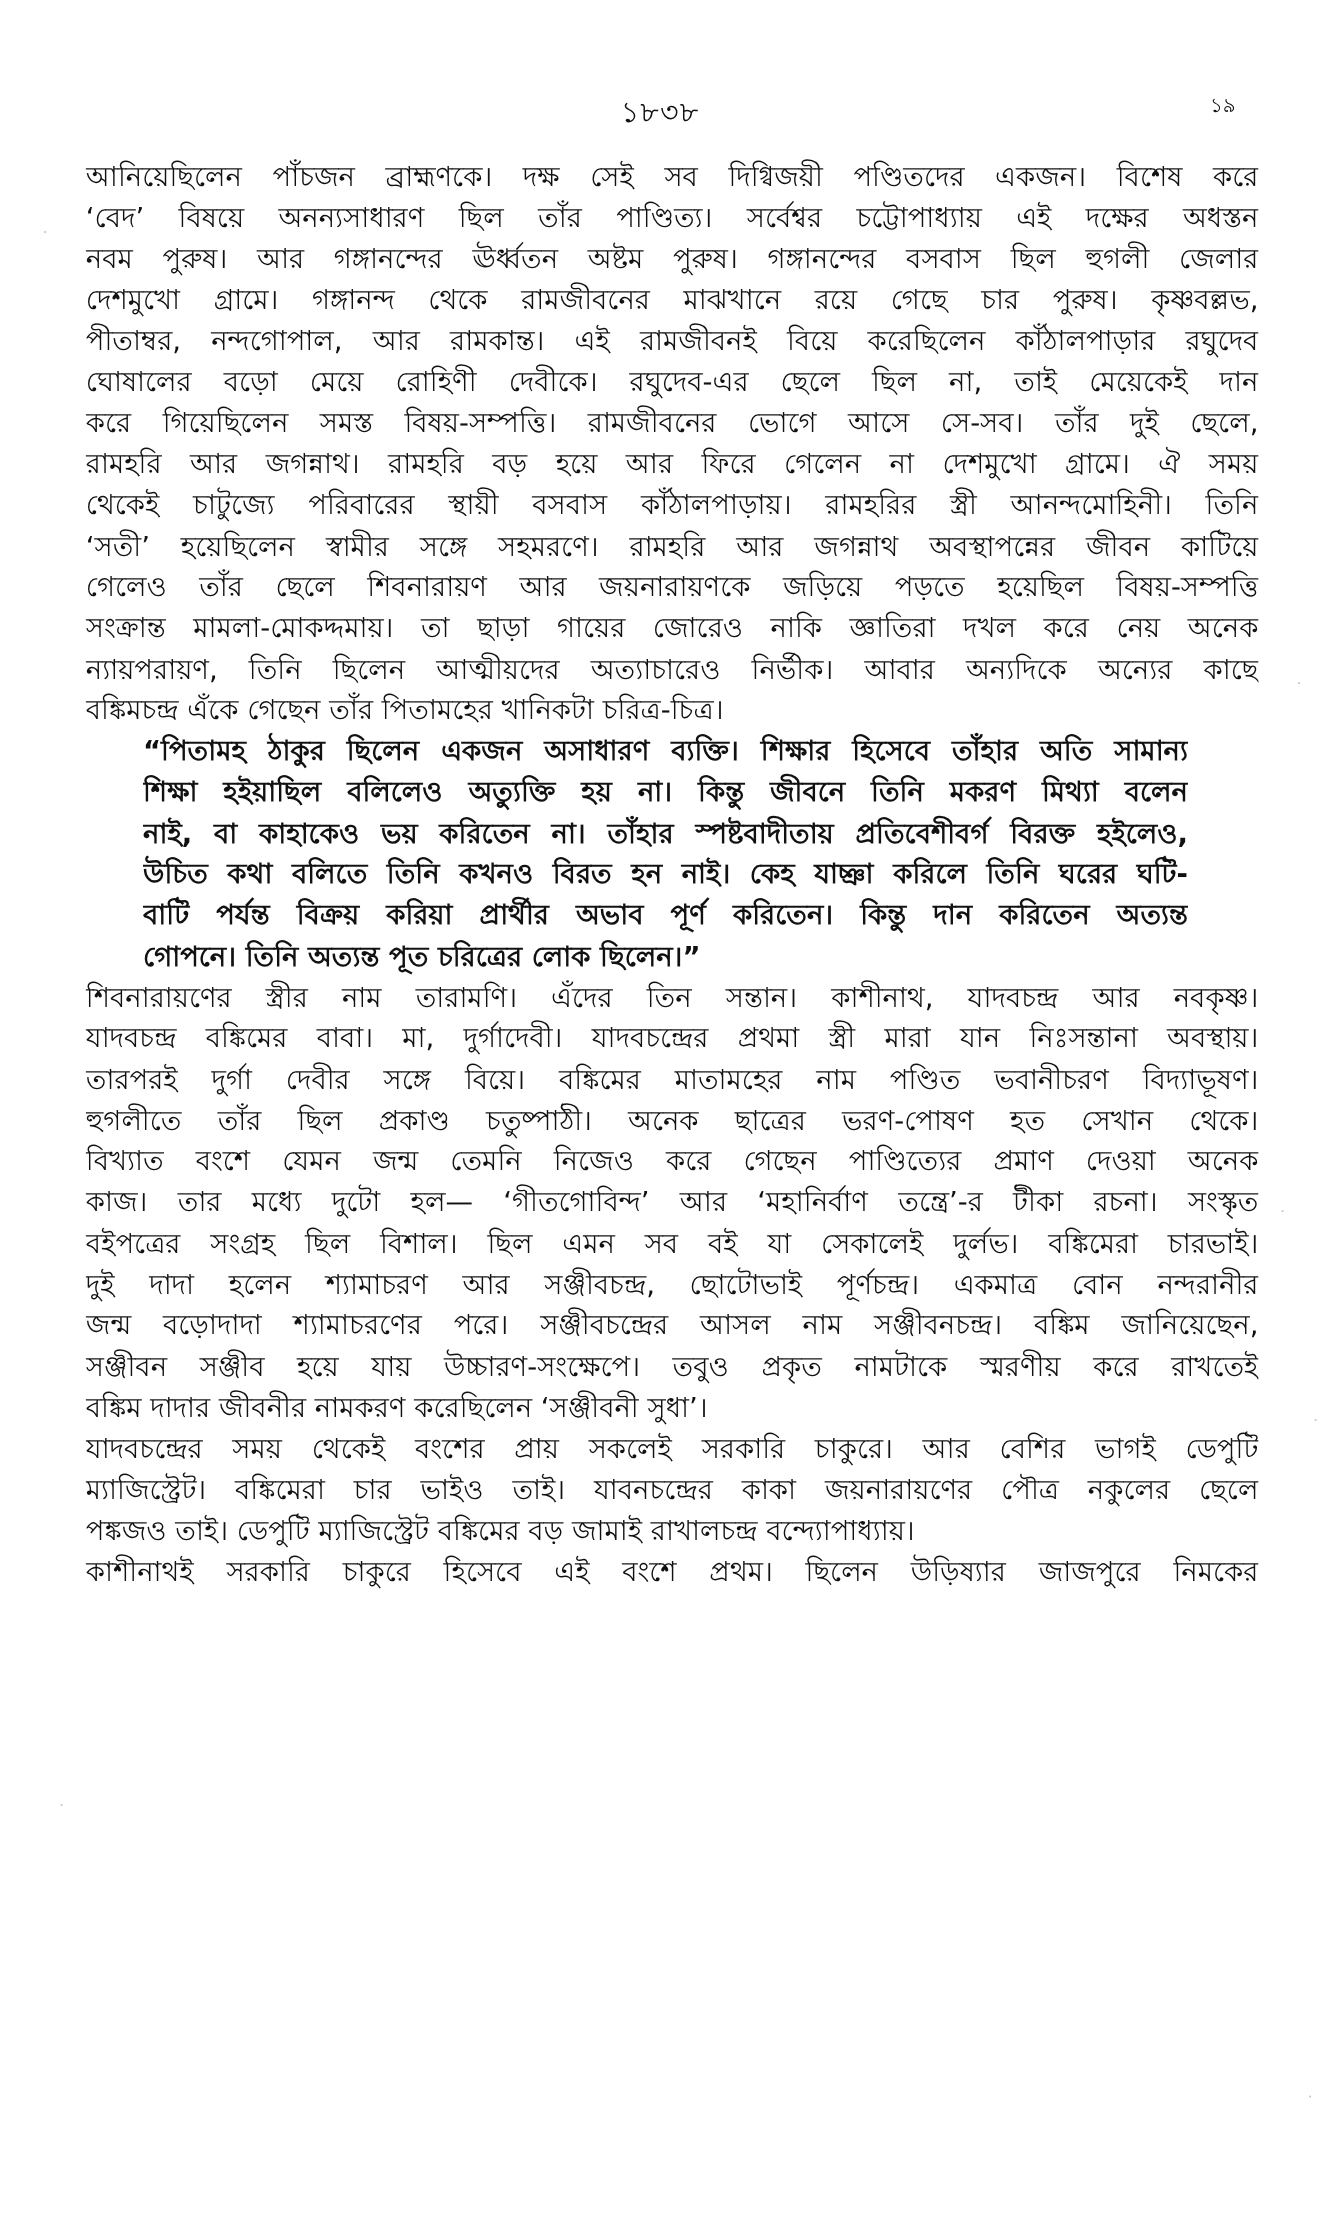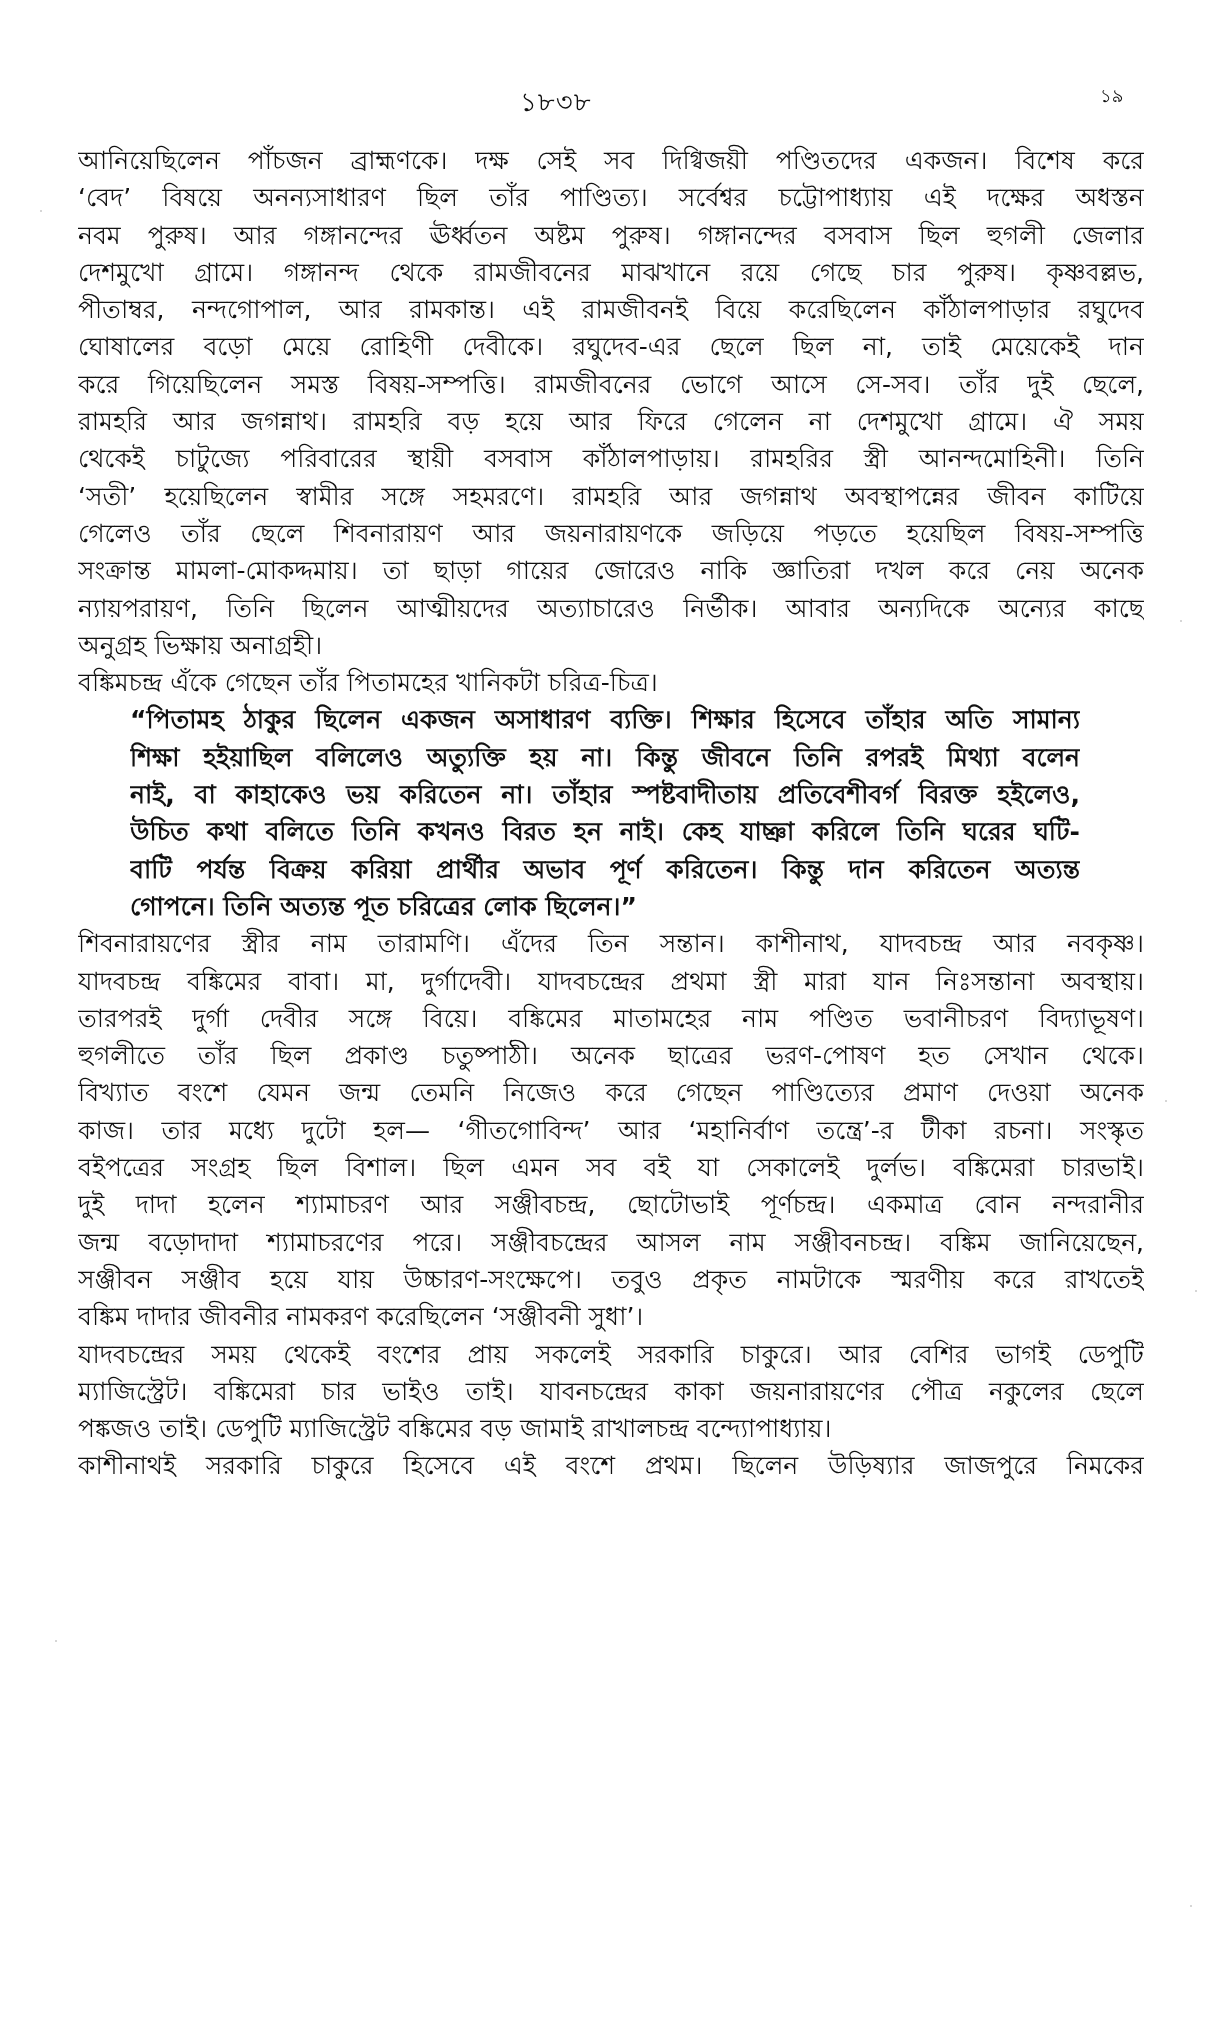--- a/index.html
+++ b/index.html
@@ -20,21 +20,21 @@
       top: 82px;
       left: 0;
       width: 1214px;
       height: 40px;
     }
     .running-head {
       position: absolute;
       left: 520px;
       top: 0;
       width: 160px;
-      text-align: left;
+      text-align: center;
       font-size: 26px;
       letter-spacing: 1px;
     }
     .page-number {
       position: absolute;
       left: 1100px;
       top: 0;
       font-size: 18px;
     }
     .body-text {
@@ -85,30 +85,29 @@
     <div class="line">দেশমুখো গ্রামে। গঙ্গানন্দ থেকে রামজীবনের মাঝখানে রয়ে গেছে চার পুরুষ। কৃষ্ণবল্লভ,</div>
     <div class="line">পীতাম্বর, নন্দগোপাল, আর রামকান্ত। এই রামজীবনই বিয়ে করেছিলেন কাঁঠালপাড়ার রঘুদেব</div>
     <div class="line">ঘোষালের বড়ো মেয়ে রোহিণী দেবীকে। রঘুদেব-এর ছেলে ছিল না, তাই মেয়েকেই দান</div>
     <div class="line">করে গিয়েছিলেন সমস্ত বিষয়-সম্পত্তি। রামজীবনের ভোগে আসে সে-সব। তাঁর দুই ছেলে,</div>
     <div class="line">রামহরি আর জগন্নাথ। রামহরি বড় হয়ে আর ফিরে গেলেন না দেশমুখো গ্রামে। ঐ সময়</div>
     <div class="line">থেকেই চাটুজ্যে পরিবারের স্থায়ী বসবাস কাঁঠালপাড়ায়। রামহরির স্ত্রী আনন্দমোহিনী। তিনি</div>
     <div class="line">‘সতী’ হয়েছিলেন স্বামীর সঙ্গে সহমরণে। রামহরি আর জগন্নাথ অবস্থাপন্নের জীবন কাটিয়ে</div>
     <div class="line">গেলেও তাঁর ছেলে শিবনারায়ণ আর জয়নারায়ণকে জড়িয়ে পড়তে হয়েছিল বিষয়-সম্পত্তি</div>
     <div class="line">সংক্রান্ত মামলা-মোকদ্দমায়। তা ছাড়া গায়ের জোরেও নাকি জ্ঞাতিরা দখল করে নেয় অনেক</div>
     <div class="line">ন্যায়পরায়ণ, তিনি ছিলেন আত্মীয়দের অত্যাচারেও নির্ভীক। আবার অন্যদিকে অন্যের কাছে</div>
-    <div class="line last">অনুগ্রহ ভিক্ষায় অনাগ্রহী।</div>
   </div>
 
   <div>
     <div class="line last">বঙ্কিমচন্দ্র এঁকে গেছেন তাঁর পিতামহের খানিকটা চরিত্র-চিত্র।</div>
   </div>
 
   <div class="quote">
     <div class="line">“পিতামহ ঠাকুর ছিলেন একজন অসাধারণ ব্যক্তি। শিক্ষার হিসেবে তাঁহার অতি সামান্য</div>
-    <div class="line">শিক্ষা হইয়াছিল বলিলেও অত্যুক্তি হয় না। কিন্তু জীবনে তিনি রপরই মিথ্যা বলেন</div>
+    <div class="line">শিক্ষা হইয়াছিল বলিলেও অত্যুক্তি হয় না। কিন্তু জীবনে তিনি মকরণ মিথ্যা বলেন</div>
     <div class="line">নাই, বা কাহাকেও ভয় করিতেন না। তাঁহার স্পষ্টবাদীতায় প্রতিবেশীবর্গ বিরক্ত হইলেও,</div>
     <div class="line">উচিত কথা বলিতে তিনি কখনও বিরত হন নাই। কেহ যাচ্ঞা করিলে তিনি ঘরের ঘটি-</div>
     <div class="line">বাটি পর্যন্ত বিক্রয় করিয়া প্রার্থীর অভাব পূর্ণ করিতেন। কিন্তু দান করিতেন অত্যন্ত</div>
     <div class="line last">গোপনে। তিনি অত্যন্ত পূত চরিত্রের লোক ছিলেন।”</div>
   </div>
 
   <div>
     <div class="line">শিবনারায়ণের স্ত্রীর নাম তারামণি। এঁদের তিন সন্তান। কাশীনাথ, যাদবচন্দ্র আর নবকৃষ্ণ।</div>
     <div class="line">যাদবচন্দ্র বঙ্কিমের বাবা। মা, দুর্গাদেবী। যাদবচন্দ্রের প্রথমা স্ত্রী মারা যান নিঃসন্তানা অবস্থায়।</div>
     <div class="line">তারপরই দুর্গা দেবীর সঙ্গে বিয়ে। বঙ্কিমের মাতামহের নাম পণ্ডিত ভবানীচরণ বিদ্যাভূষণ।</div>

